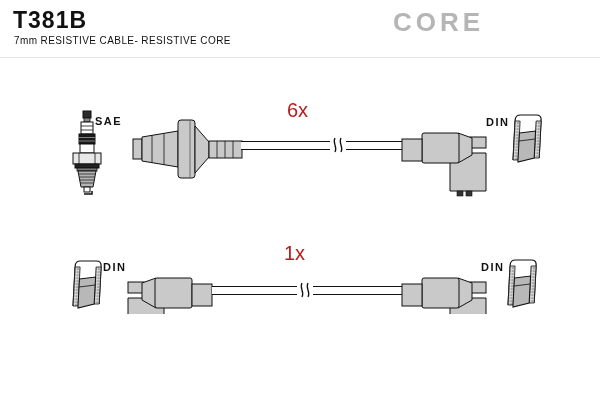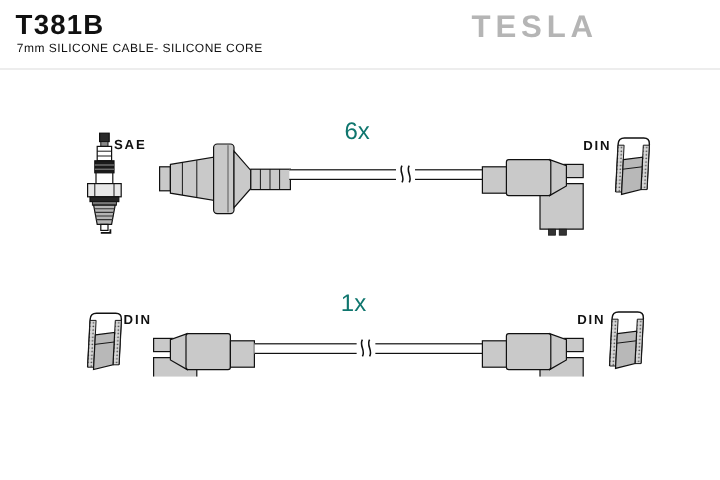--- a/index.html
+++ b/index.html
@@ -6,35 +6,35 @@
   #canvas{
     position:relative;width:600px;height:314px;background:#ffffff;
     font-family:"Liberation Sans",sans-serif;overflow:hidden;padding-left:46px;
   }
   .abs{position:absolute;}
   .part-number{font-size:23px;font-weight:bold;color:#111;letter-spacing:1px;}
   .subtitle{font-size:10px;color:#111;letter-spacing:0.4px;}
   .brand-logo{font-size:26px;font-weight:bold;color:#b5b5b5;letter-spacing:4px;}
   .divider{height:1px;background:#e2e2e2;width:600px;}
   .conn-label{font-size:11px;font-weight:bold;color:#111;letter-spacing:1.5px;text-align:center;}
-  .qty-label{font-size:20px;color:#0f766e;}
+  .qty-label{font-size:20px;color:#b91c1c;}
   .cable{
     background:#fff;height:7px;
     border-top:1.3px solid #111;border-bottom:1.3px solid #111;
   }
   .mirror{transform:scaleX(-1);}
 </style>
 </head>
 <body>
 
 <div id="canvas">
 
   <div class="abs part-number" style="left:13px;top:7px;">T381B</div>
-  <div class="abs subtitle" style="left:14px;top:35px;">7mm SILICONE CABLE- SILICONE CORE</div>
-  <div class="abs brand-logo" style="left:393px;top:7px;">TESLA</div>
+  <div class="abs subtitle" style="left:14px;top:35px;">7mm RESISTIVE CABLE- RESISTIVE CORE</div>
+  <div class="abs brand-logo" style="left:393px;top:7px;">CORE</div>
   <div class="abs divider" style="left:0;top:57px;"></div>
 
   <div class="abs" style="left:67px;top:109px;">
     <svg width="40" height="88" viewBox="0 0 40 88">
       <rect x="16" y="2" width="8" height="7" fill="#2a2a2a" stroke="#111" stroke-width="1"></rect>
       <rect x="17" y="9" width="6" height="4" fill="#888" stroke="#111" stroke-width="0.8"></rect>
       <rect x="14" y="13" width="12" height="12" fill="#fff" stroke="#111" stroke-width="1"></rect>
       <line x1="14" y1="17" x2="26" y2="17" stroke="#111" stroke-width="0.8"></line>
       <line x1="14" y1="21" x2="26" y2="21" stroke="#111" stroke-width="0.8"></line>
       <rect x="12" y="25" width="16" height="10" fill="#1a1a1a" stroke="#111"></rect>

